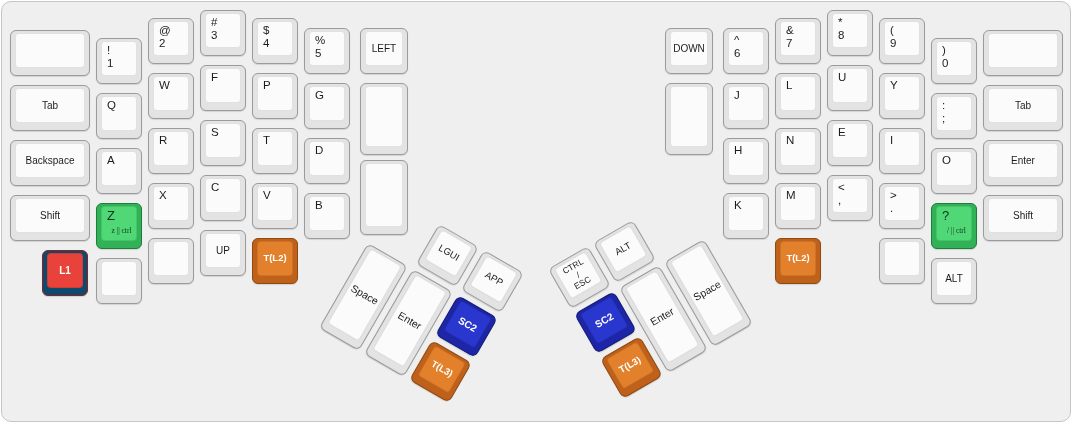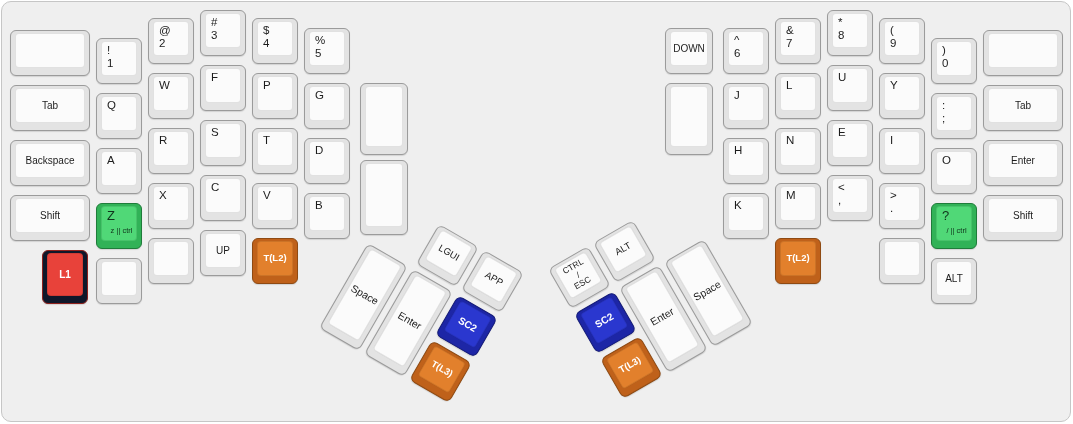--- a/index.html
+++ b/index.html
@@ -19,21 +19,21 @@
   }
   .key-top{
     position:absolute;left:4px;right:4px;top:2px;bottom:7px;
     border-radius:4px;border:1px solid rgba(0,0,0,0.10);
     box-sizing:border-box;overflow:hidden;
   }
   .key-top.tl{padding:2px 0 0 5px;}
   .key-top.c{display:flex;flex-direction:column;align-items:center;justify-content:center;text-align:center;padding:1px;}
   .lab{display:block;line-height:1.15;font-size:11.5px;white-space:pre;}
   .c .lab{font-size:10px;}
-  .sub{display:block;text-align:center;font-size:7.5px;line-height:1.1;margin-top:3px;white-space:nowrap;width:100%;}
+  .sub{display:block;text-align:center;font-size:7.5px;line-height:1.1;margin-top:3px;white-space:nowrap;width:100%;font-family:Liberation Serif, serif;}
   .thumb{position:absolute;width:150px;height:150px;transform-origin:0 0;}
 </style>
 </head>
 <body>
 
 <div class="case" style="background: rgb(239, 239, 239); border-color: rgb(198, 198, 198);"></div>
 <div id="board">
     <div class="key" style="left: 10px; top: 30px; width: 80px; height: 46px; background: rgb(227, 227, 227); border-color: rgb(155, 155, 155);">
       <div class="key-top c" style="background: rgb(251, 251, 251); color: rgb(28, 28, 28);"></div>
     </div>
@@ -45,21 +45,21 @@
     <div class="key" style="left: 10px; top: 140px; width: 80px; height: 46px; background: rgb(227, 227, 227); border-color: rgb(155, 155, 155);">
       <div class="key-top c" style="background: rgb(251, 251, 251); color: rgb(28, 28, 28);">
         <span class="lab">Backspace</span>
       </div>
     </div>
     <div class="key" style="left: 10px; top: 195px; width: 80px; height: 46px; background: rgb(227, 227, 227); border-color: rgb(155, 155, 155);">
       <div class="key-top c" style="background: rgb(251, 251, 251); color: rgb(28, 28, 28);">
         <span class="lab">Shift</span>
       </div>
     </div>
-    <div class="key" style="left: 42px; top: 250px; width: 46px; height: 54px; background: #0f172a; border-color: rgb(142, 33, 29); text-decoration: underline;">
+    <div class="key" style="left: 42px; top: 250px; width: 46px; height: 46px; background: #0c4a6e; border-color: rgb(142, 33, 29); text-decoration: underline;">
       <div class="key-top c" style="background: rgb(232, 66, 58); color: rgb(255, 255, 255);">
         <span class="lab" style="font-weight: 700;">L1</span>
       </div>
     </div>
     <div class="key" style="left: 96px; top: 38px; width: 46px; height: 46px; background: rgb(227, 227, 227); border-color: rgb(155, 155, 155);">
       <div class="key-top tl" style="background: rgb(251, 251, 251); color: rgb(28, 28, 28);">
         <span class="lab">!</span>
         <span class="lab">1</span>
       </div>
     </div>
@@ -172,20 +172,25 @@
     <div class="key" style="left: 304px; top: 138px; width: 46px; height: 46px; background: rgb(227, 227, 227); border-color: rgb(155, 155, 155);">
       <div class="key-top tl" style="background: rgb(251, 251, 251); color: rgb(28, 28, 28);">
         <span class="lab">D</span>
       </div>
     </div>
     <div class="key" style="left: 304px; top: 193px; width: 46px; height: 46px; background: rgb(227, 227, 227); border-color: rgb(155, 155, 155);">
       <div class="key-top tl" style="background: rgb(251, 251, 251); color: rgb(28, 28, 28);">
         <span class="lab">B</span>
       </div>
     </div>
+    <div class="key" style="left: 360px; top: 28px; width: 48px; height: 46px; background: rgb(227, 227, 227); border-color: rgb(155, 155, 155);">
+      <div class="key-top c" style="background: rgb(251, 251, 251); color: rgb(28, 28, 28);">
+        <span class="lab">LEFT</span>
+      </div>
+    </div>
     <div class="key" style="left: 360px; top: 83px; width: 48px; height: 72px; background: rgb(227, 227, 227); border-color: rgb(155, 155, 155);">
       <div class="key-top tl" style="background: rgb(251, 251, 251); color: rgb(28, 28, 28);"></div>
     </div>
     <div class="key" style="left: 360px; top: 160px; width: 48px; height: 75px; background: rgb(227, 227, 227); border-color: rgb(155, 155, 155);">
       <div class="key-top tl" style="background: rgb(251, 251, 251); color: rgb(28, 28, 28);"></div>
     </div>
     <div class="key" style="left: 665px; top: 28px; width: 48px; height: 46px; background: rgb(227, 227, 227); border-color: rgb(155, 155, 155);">
       <div class="key-top c" style="background: rgb(251, 251, 251); color: rgb(28, 28, 28);">
         <span class="lab">DOWN</span>
       </div>

